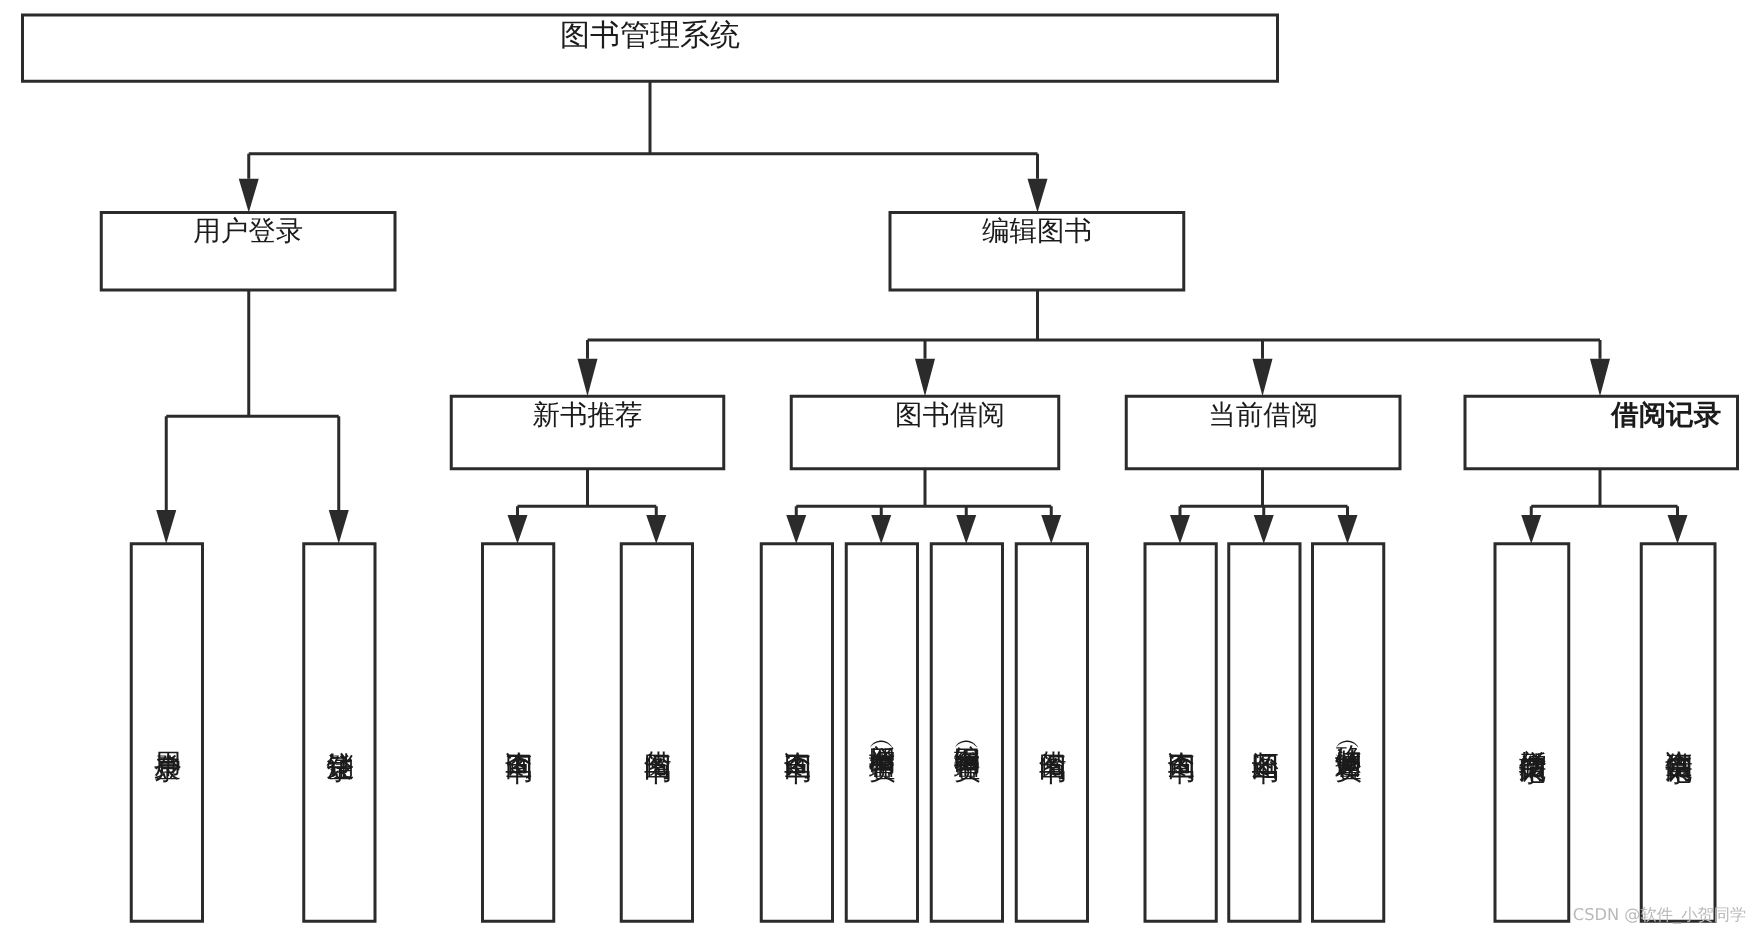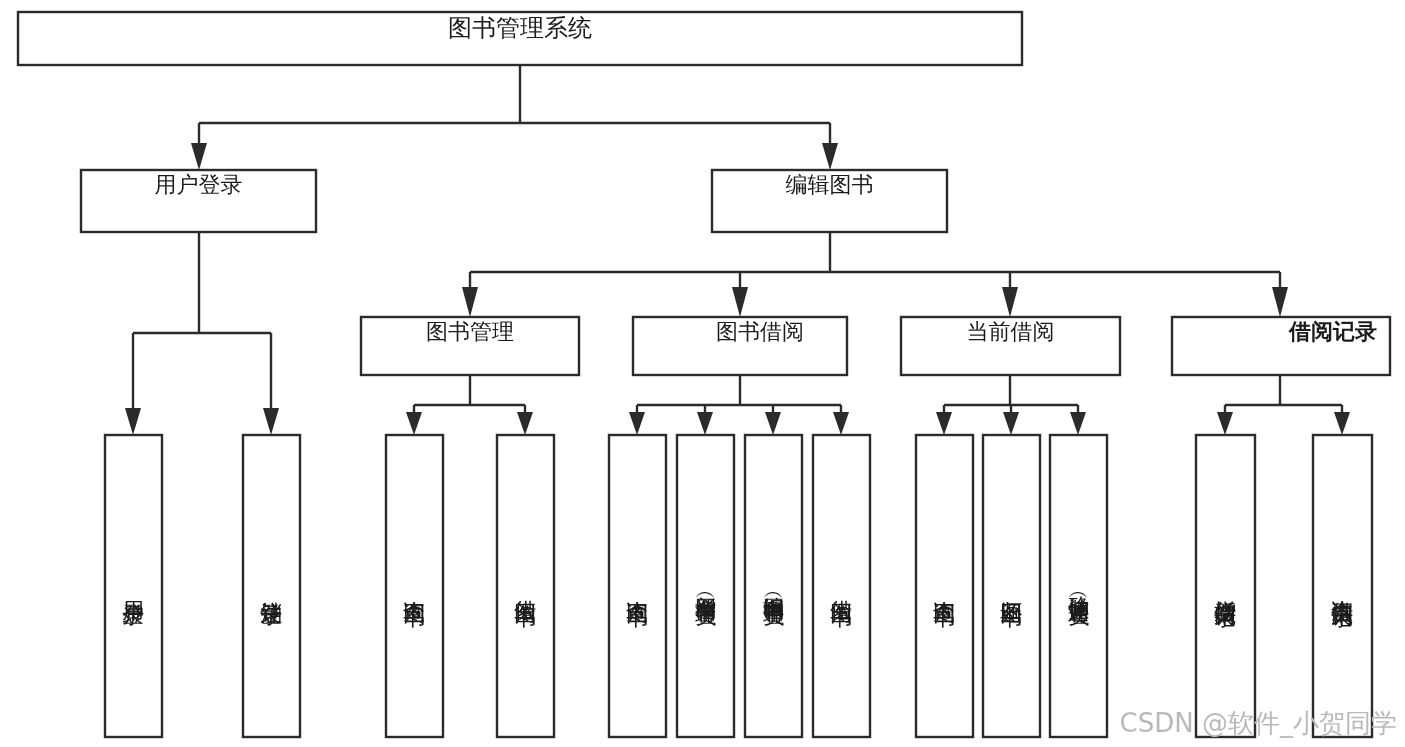--- a/index.html
+++ b/index.html
@@ -71,21 +71,21 @@
     font-family: "DejaVu Sans", "Liberation Sans", sans-serif;
     font-size: 22px;
     color: #1b1b1b;
     white-space: nowrap;
   }
   .watermark {
     position: absolute;
     right: 8px;
     bottom: 6px;
     font-family: "DejaVu Sans", "Liberation Sans", sans-serif;
-    font-size: 26px;
+    font-size: 13px;
     color: #b9b9b9;
     white-space: nowrap;
     pointer-events: none;
   }
 </style>
 </head>
 <body>
 
 <div id="chart-root">
 
@@ -189,21 +189,21 @@
   </div>
 
   <div class="h-text-wrap" style="left:81px;  top:170px; width:235px; height:62px;">
     <span class="h-text">用户登录</span>
   </div>
   <div class="h-text-wrap" style="left:712px; top:170px; width:235px; height:62px;">
     <span class="h-text">编辑图书</span>
   </div>
 
   <div class="h-text-wrap" style="left:361px; top:317px; width:218px; height:58px;">
-    <span class="h-text">图书管理</span>
+    <span class="h-text">新书推荐</span>
   </div>
   <div class="h-text-wrap" style="left:633px; top:317px; width:254px; height:58px;">
     <span class="h-text">图书借阅</span>
   </div>
   <div class="h-text-wrap" style="left:901px; top:317px; width:219px; height:58px;">
     <span class="h-text">当前借阅</span>
   </div>
   <div class="h-text-wrap" style="left:1224px;top:317px; width:218px; height:58px;font-weight:bold;">
     <span class="h-text">借阅记录</span>
   </div>

